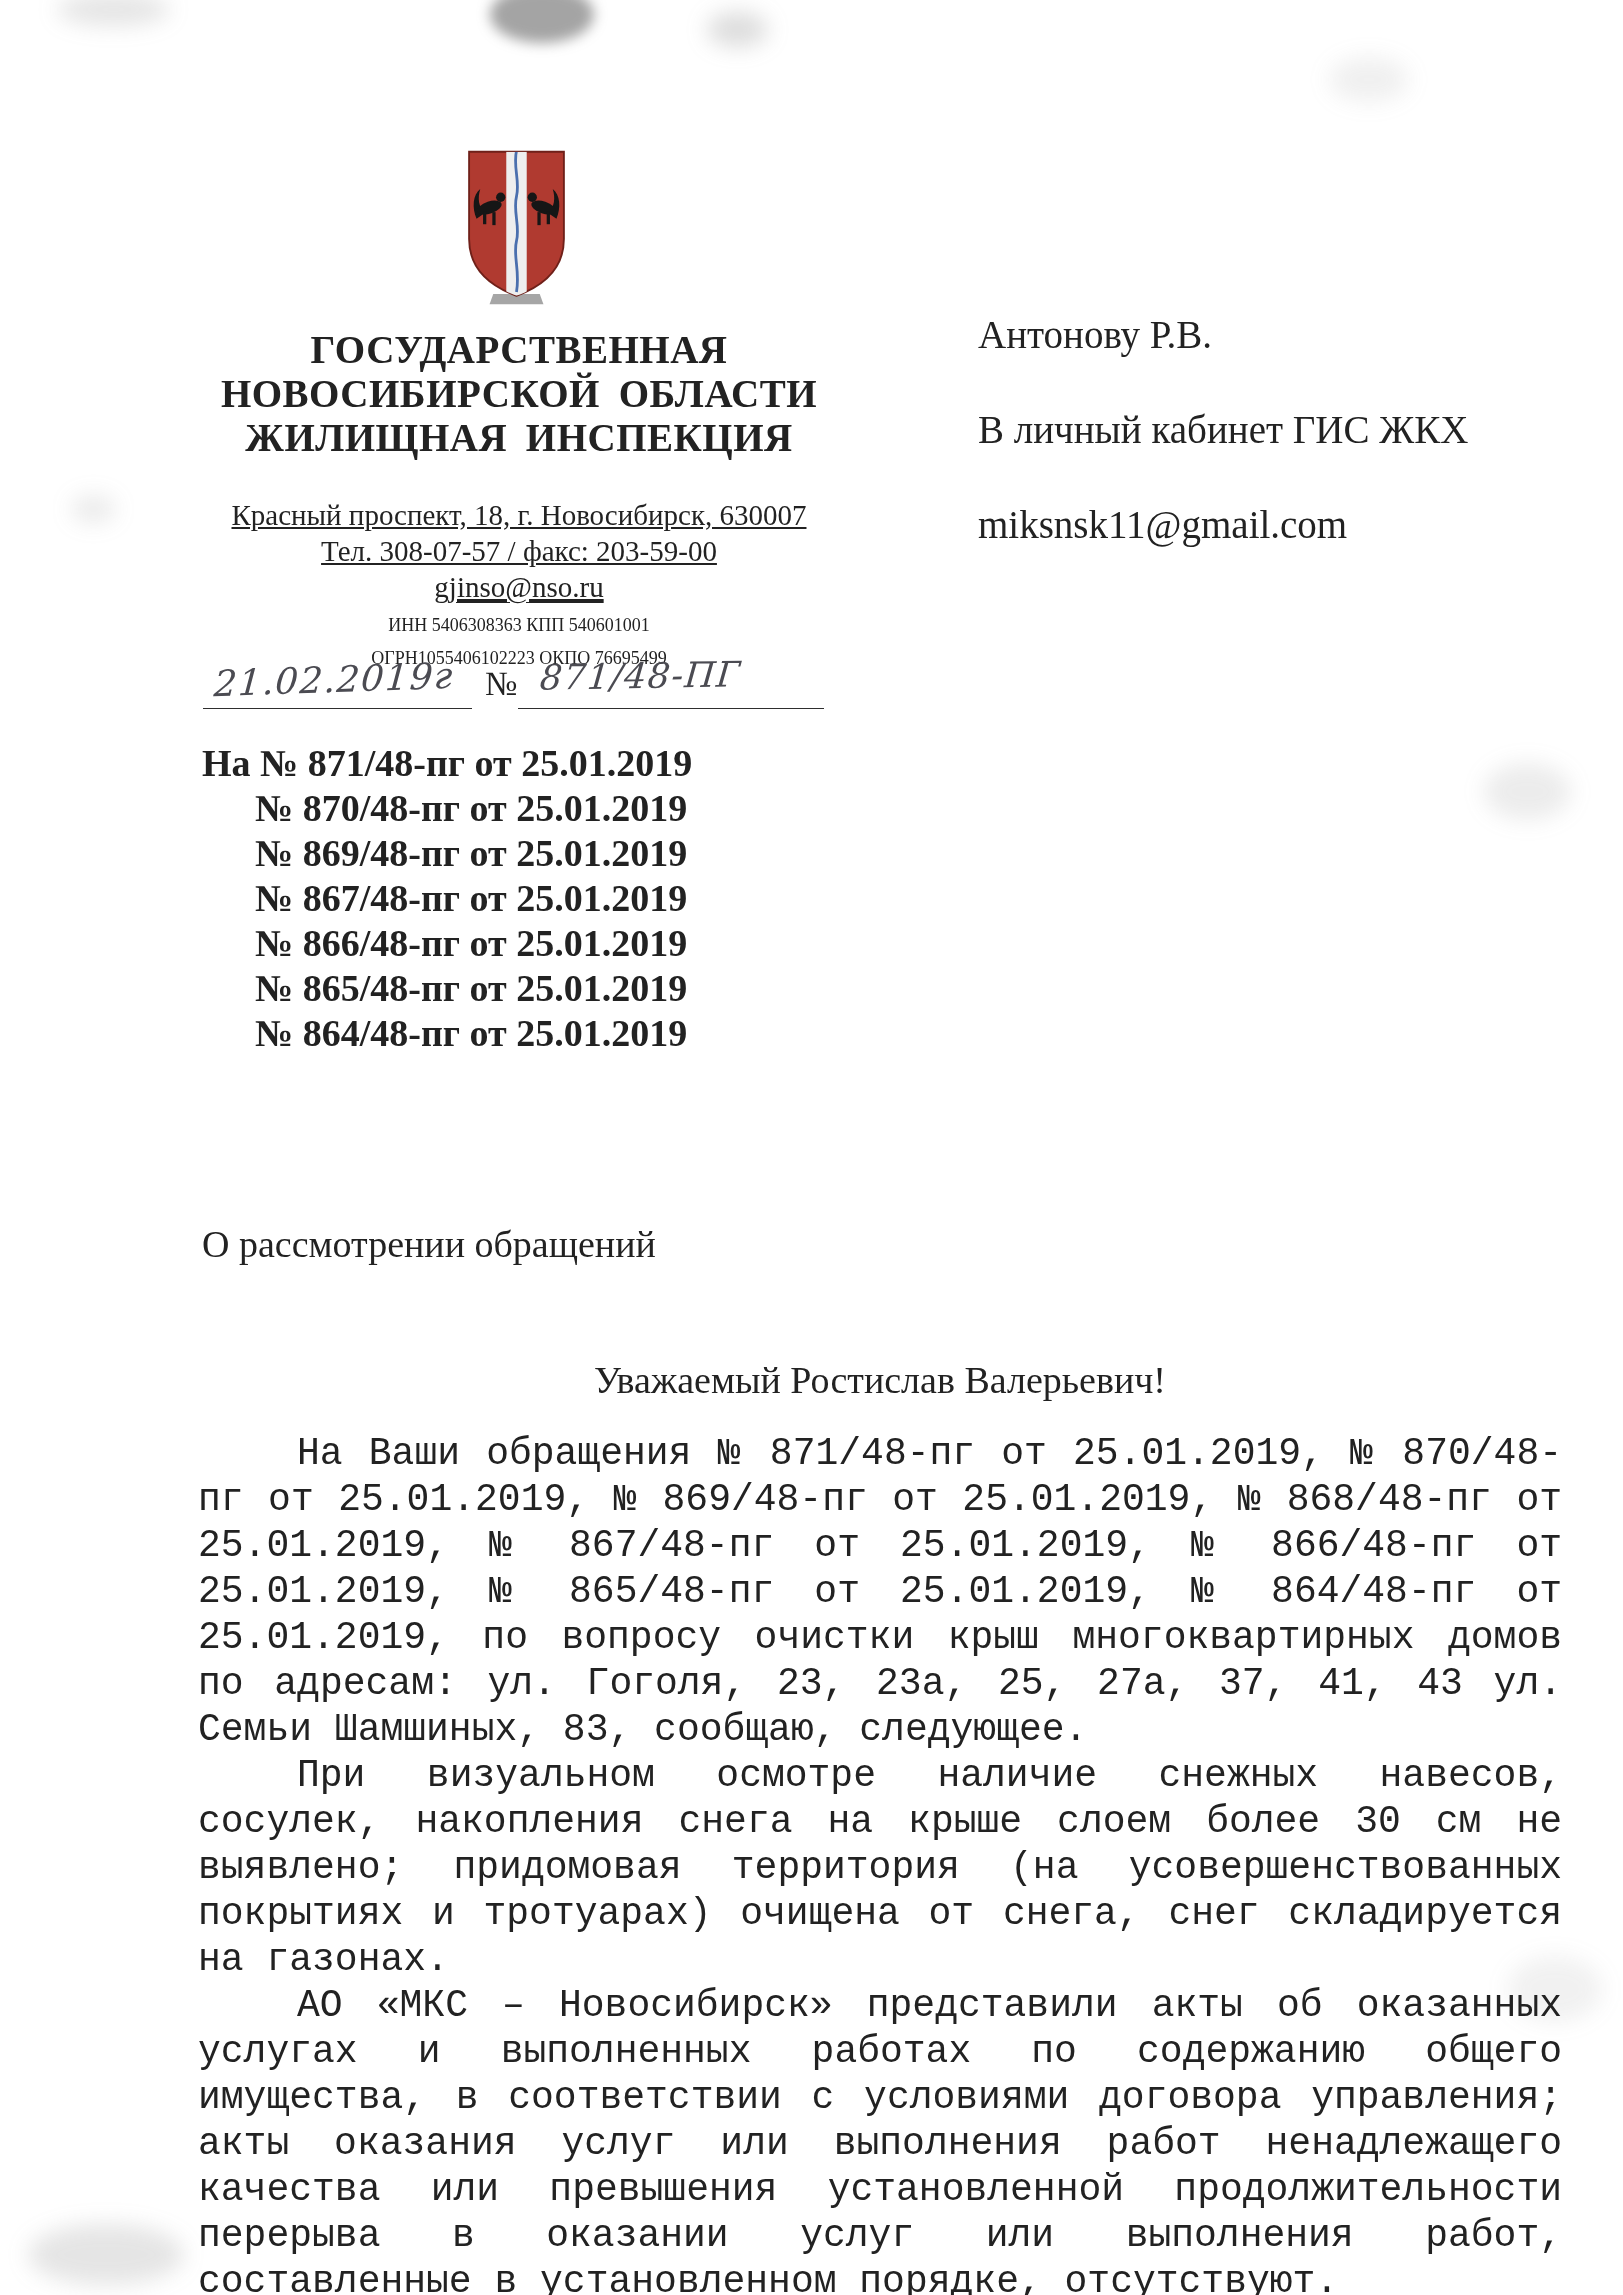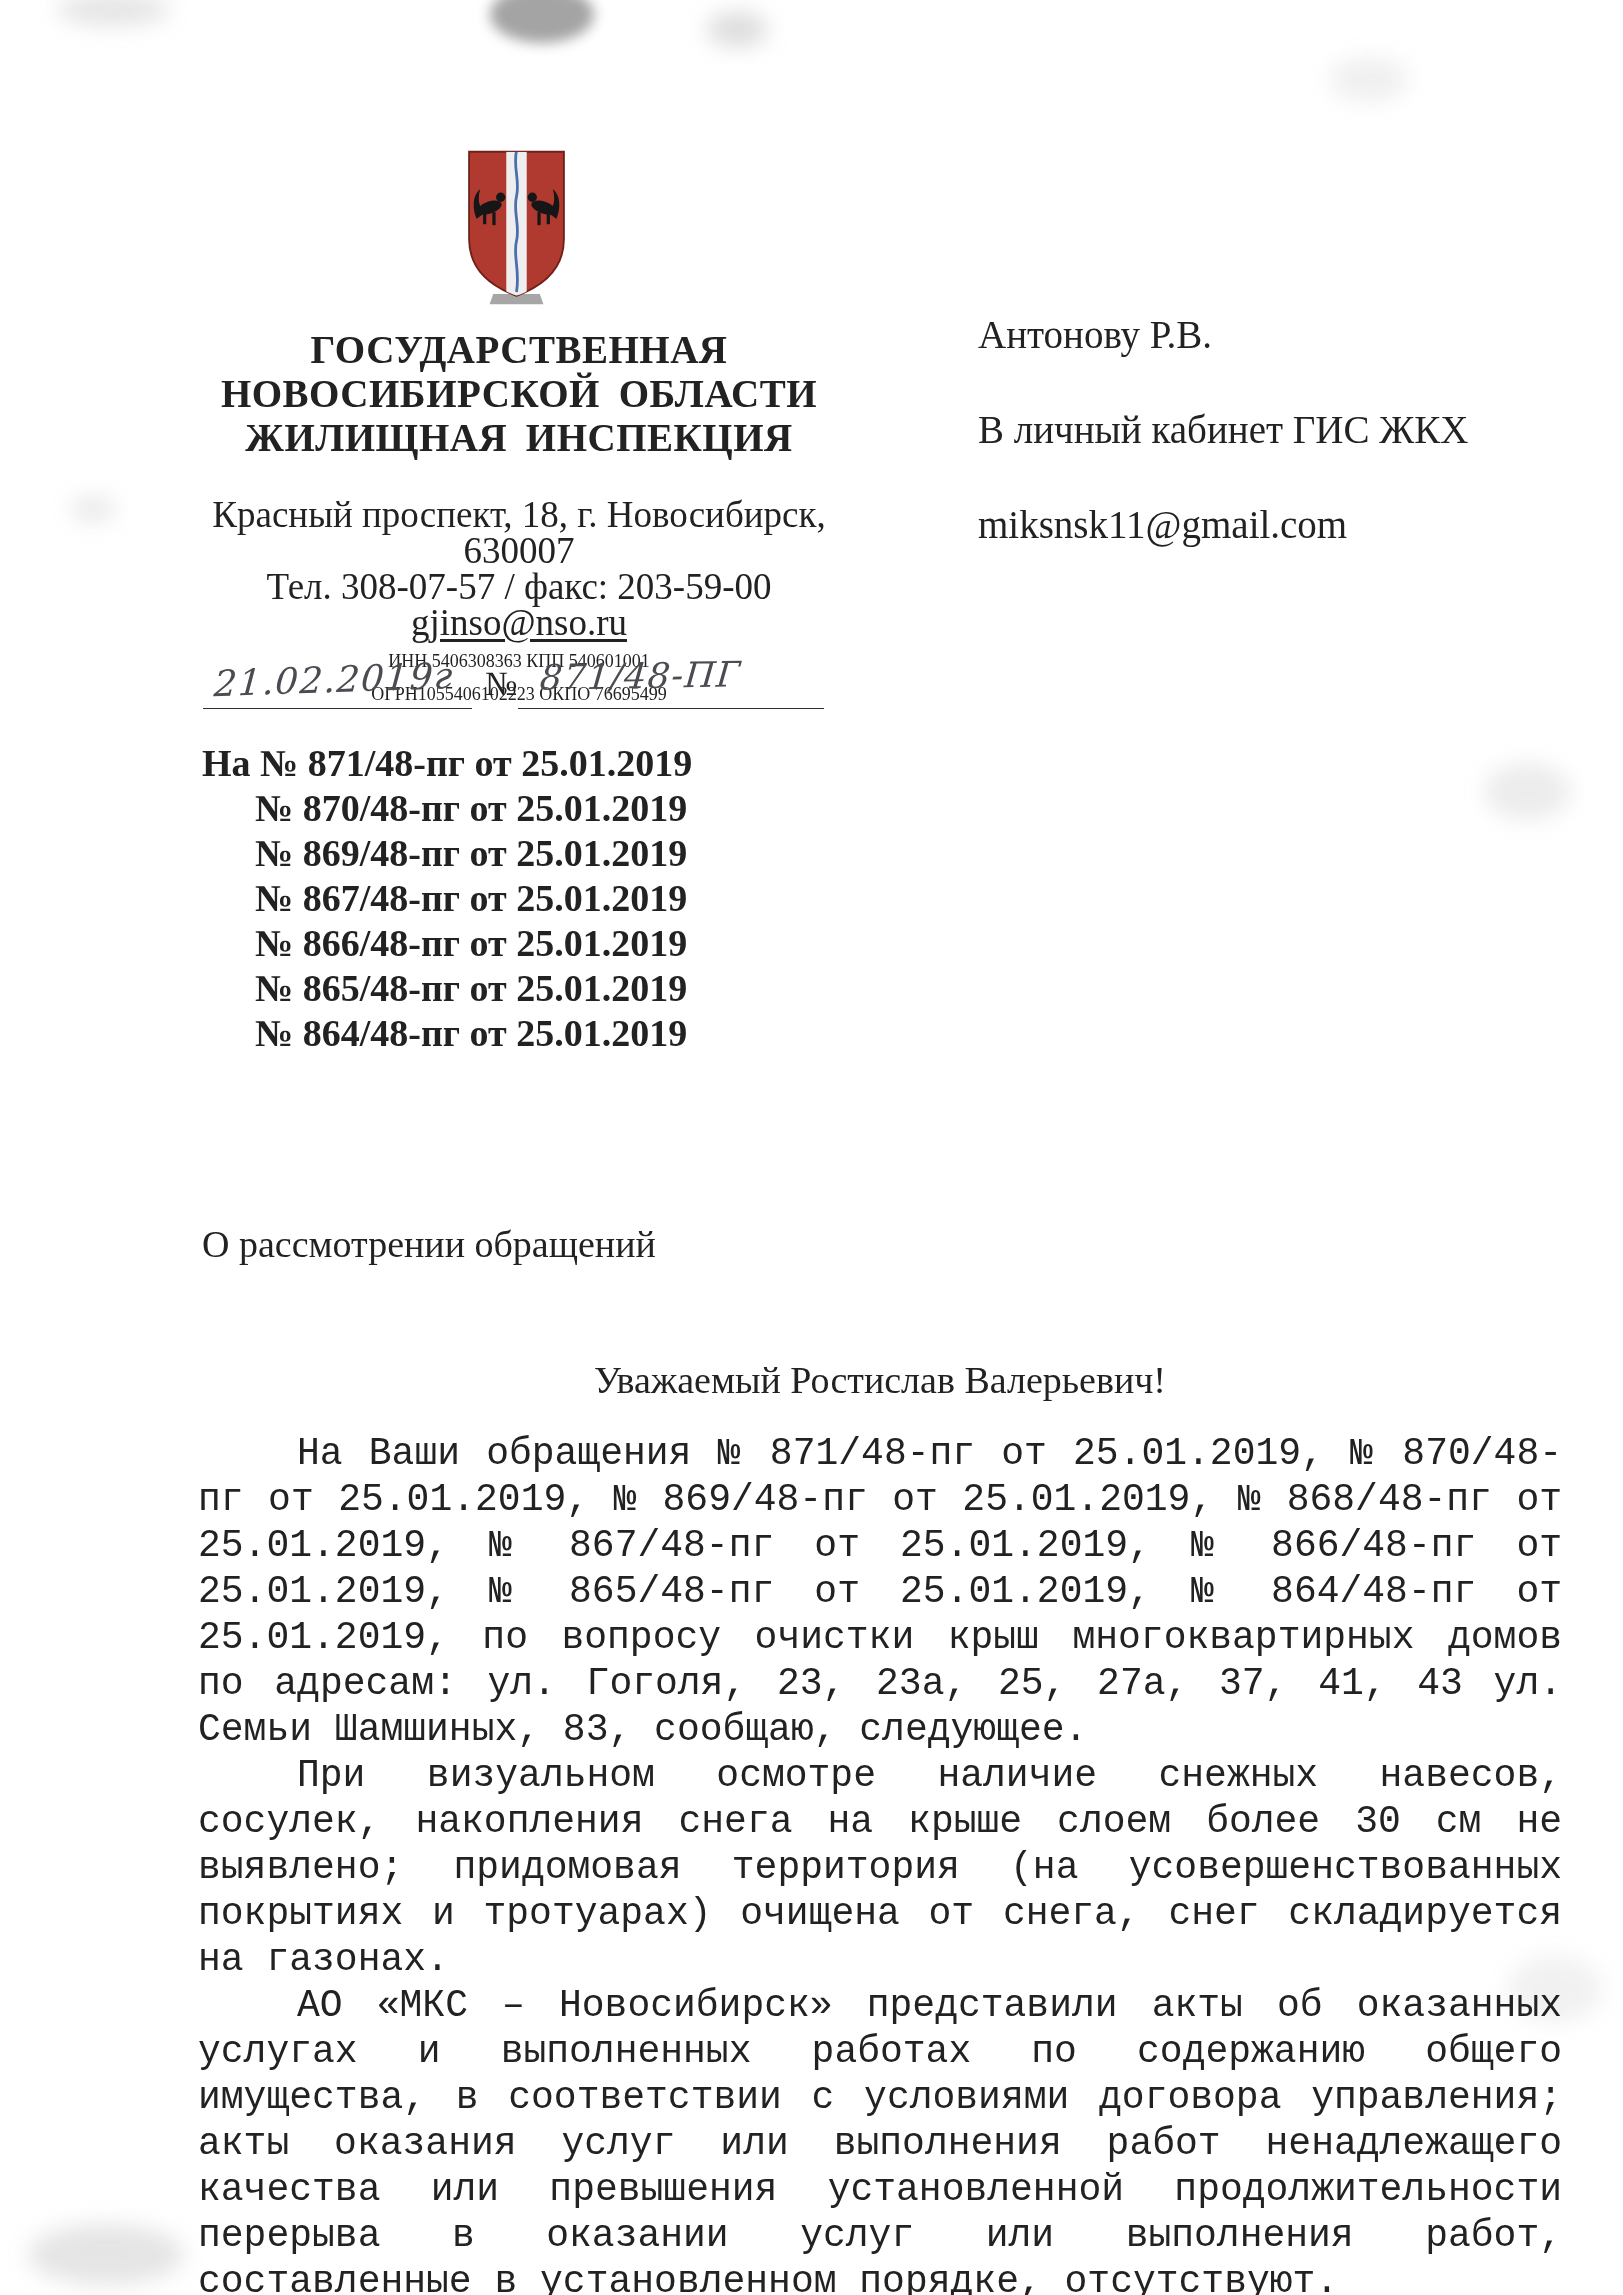--- a/index.html
+++ b/index.html
@@ -14,21 +14,21 @@
 
   
   .smudge{position:absolute;border-radius:50%;filter:blur(10.4px);pointer-events:none;}
 
   
   .crest{position:absolute;left:459px;top:148px;width:115px;height:158px;}
 
   
   .lh{position:absolute;left:156px;top:320px;width:726px;text-align:center;margin-top:8px;}
   .org-name div{font-weight:bold;font-size:39px;line-height:44px;letter-spacing:0.5px;word-spacing:8.5px;}
-  .addr{margin-top:37px;font-size:37px;line-height:36px;}
+  .addr{margin-top:37px;font-size:29px;line-height:36px;text-decoration:underline;}
   .addr .email{text-decoration:underline;text-underline-offset:3.8px;}
   .fine{font-size:18px;line-height:33px;margin-top:3.8px;}
 
   
   .hw{font-family:"DejaVu Serif", serif;font-style:italic;color:#4b4b52;letter-spacing:1.4px;white-space:nowrap;}
   .hw-date{position:absolute;left:214px;top:659px;font-size:36px;transform:rotate(-2deg) skewX(-6deg);}
   .no-sign{position:absolute;left:485px;top:665px;font-size:34px;}
   .hw-number{position:absolute;left:540px;top:656px;font-size:35px;transform:rotate(-1deg) skewX(-6deg);}
   .rule{position:absolute;height:0;border-top:1.9px solid #2e2e2e;}
   .rule-date{left:203px;top:708px;width:269px;}

